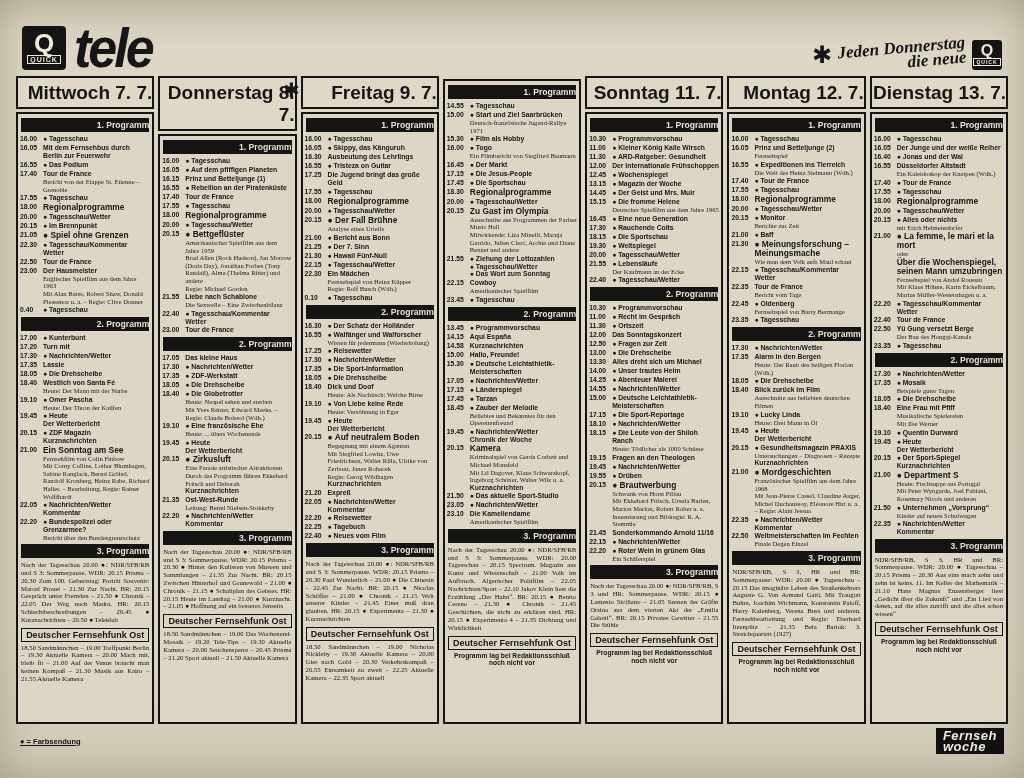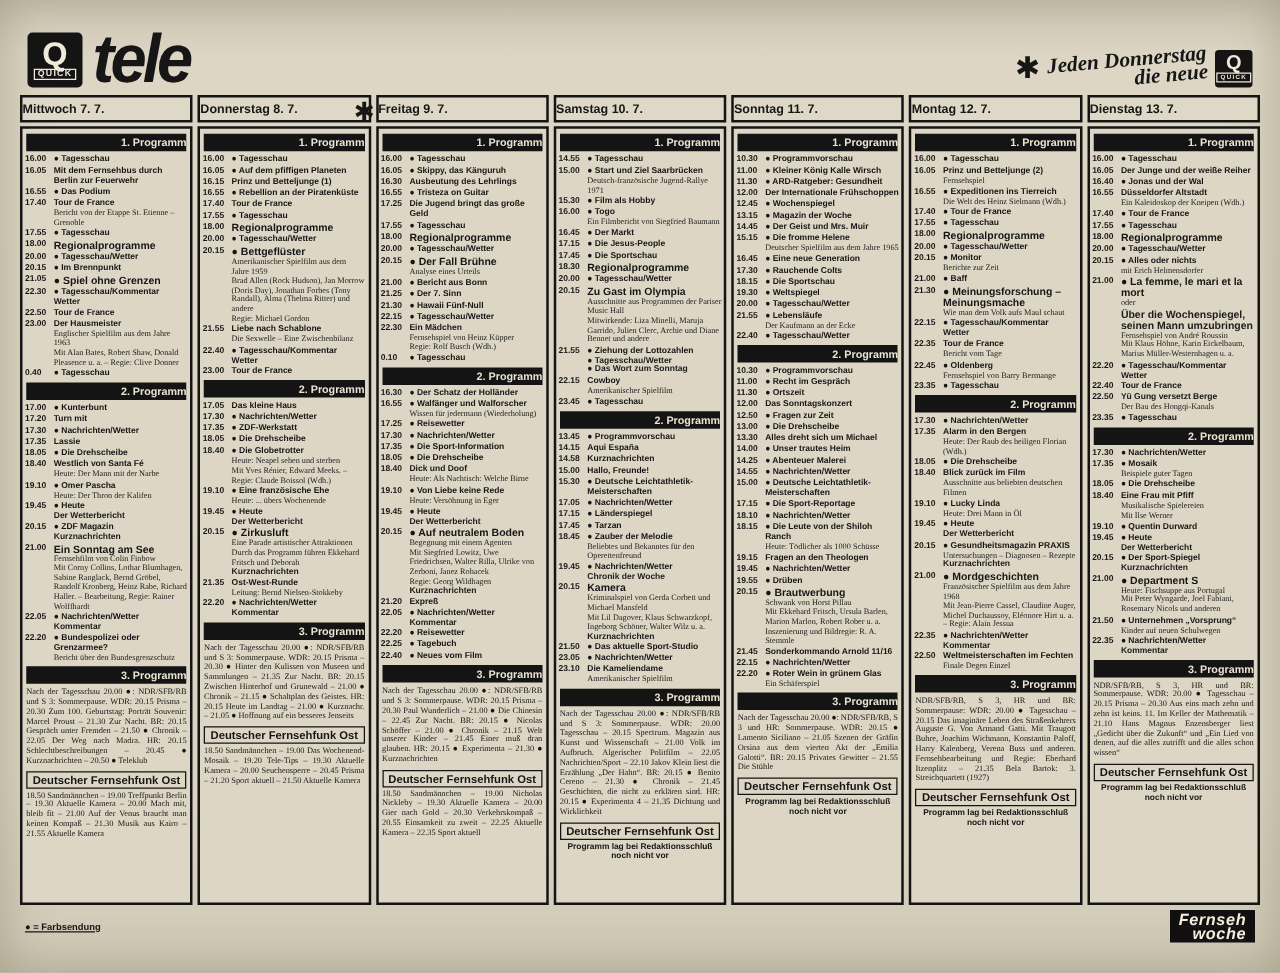--- a/index.html
+++ b/index.html
@@ -17,40 +17,40 @@
   .qlogo.small .q{font-size:16px;line-height:13px;}
   .qlogo .qk{font-size:7px;font-weight:bold;letter-spacing:1px;border:1px solid #efe9d8;padding:0 2px;margin-top:1px;}
   .qlogo.small .qk{font-size:5px;}
   .tele{font-size:52px;font-weight:bold;font-style:italic;letter-spacing:-3px;line-height:44px;transform:scaleY(1.05);}
   .tagline{display:flex;align-items:center;gap:6px;}
   .script{font-family:"Liberation Serif",serif;font-style:italic;font-weight:bold;font-size:17px;line-height:15px;transform:rotate(-5deg);text-align:right;}
   .flower{font-size:24px;line-height:20px;}
   
   .grid{display:grid;grid-template-columns:repeat(7,1fr);gap:4px;height:648px;margin-top:2px;}
   .day{display:flex;flex-direction:column;min-width:0;}
-  .day-header{border:2.5px solid #141414;text-align:left;font-weight:bold;font-size:10px;padding:4px 0 3px 0;background:#dfd8c6;position:relative;}
+  .day-header{border:2.5px solid #141414;text-align:right;font-weight:bold;font-size:19px;padding:4px 0 3px 0;background:#dfd8c6;position:relative;}
   .day-body{border:2px solid #141414;flex:1;overflow:hidden;padding:1px 2px;margin-top:3px;background:#ddd6c4;}
   .bar{background:#141414;color:#e9e3d2;font-weight:bold;font-size:8.6px;text-align:right;padding:2px 0;margin:3px 1px;}
   .boxhead{border:1.8px solid #141414;font-weight:bold;font-size:9px;text-align:center;padding:1px 4px;margin:4px 1px 2px 1px;}
   .entry{display:flex;margin:0 0 1px 0;}
   .t{width:23px;flex-shrink:0;font-weight:bold;font-size:6.8px;line-height:8px;}
   .c{flex:1;font-size:6.8px;line-height:8px;min-width:0;}
   .title{font-weight:bold;}
   .title.big{font-size:8.4px;line-height:9px;}
   .detail{font-family:"Liberation Serif",serif;font-size:6.6px;line-height:7.6px;color:#1c1c1c;}
   .detail.b{font-family:"Liberation Sans",sans-serif;font-weight:bold;font-size:6.8px;}
   .detail.big{font-family:"Liberation Sans",sans-serif;font-weight:bold;font-size:8.4px;line-height:9px;}
   .run{font-family:"Liberation Serif",serif;font-size:6.7px;line-height:7.8px;text-align:justify;padding:0 1px;}
   .run.center{text-align:center;font-family:"Liberation Sans",sans-serif;font-weight:bold;}
   
   .footer{height:30px;display:flex;justify-content:space-between;align-items:center;padding:2px 4px 0 4px;text-decoration:underline;}
   .legend{font-size:7.5px;font-weight:bold;}
   .foot-right{display:flex;align-items:center;gap:8px;}
   .foot-text{font-weight:bold;font-size:16px;letter-spacing:-0.5px;}
-  .fw-logo{background:#101010;color:#f2ecdc;padding:2px 7px;font-style:italic;font-weight:bold;line-height:11px;font-size:13px;text-align:right;letter-spacing:.5px;}
+  .fw-logo{background:#101010;color:#f2ecdc;padding:2px 7px;font-style:italic;font-weight:bold;line-height:11px;font-size:13px;text-align:left;letter-spacing:.5px;}
   .flower-col2{position:absolute;top:80px;left:283px;font-size:20px;z-index:3;}
 </style>
 </head>
 <body>
 
 <div class="page">
   <div class="masthead">
     <div class="brand">
       <div class="qlogo big">
         <div class="q">Q</div>
@@ -601,21 +601,20 @@
               <div class="title">● Neues vom Film</div>
             </div>
           </div>
           <div class="bar">3. Programm</div>
           <div class="run">Nach der Tagesschau 20.00 ●: NDR/SFB/RB und S 3: Sommerpause. WDR: 20.15 Prisma – 20.30 Paul Wunderlich – 21.00 ● Die Chinesin – 22.45 Zur Nacht. BR: 20.15 ● Nicolas Schöffer – 21.00 ● Chronik – 21.15 Welt unserer Kinder – 21.45 Einer muß dran glauben. HR: 20.15 ● Experimenta – 21.30 ● Kurznachrichten</div>
           <div class="boxhead">Deutscher Fernsehfunk Ost</div>
           <div class="run">18.50 Sandmännchen – 19.00 Nicholas Nickleby – 19.30 Aktuelle Kamera – 20.00 Gier nach Gold – 20.30 Verkehrskompaß – 20.55 Einsamkeit zu zweit – 22.25 Aktuelle Kamera – 22.35 Sport aktuell</div>
         </div>
       </div>
       <div class="day">
-        <div class="day-header">Samstag 10. 7.</div>
         <div class="day-body">
           <div class="bar">1. Programm</div>
           <div class="entry">
             <div class="t">14.55</div>
             <div class="c">
               <div class="title">● Tagesschau</div>
             </div>
           </div>
           <div class="entry">
             <div class="t">15.00</div>

